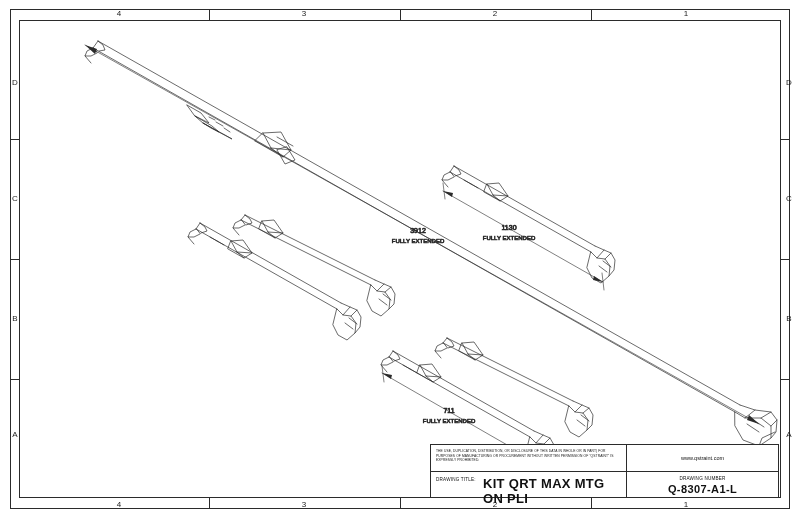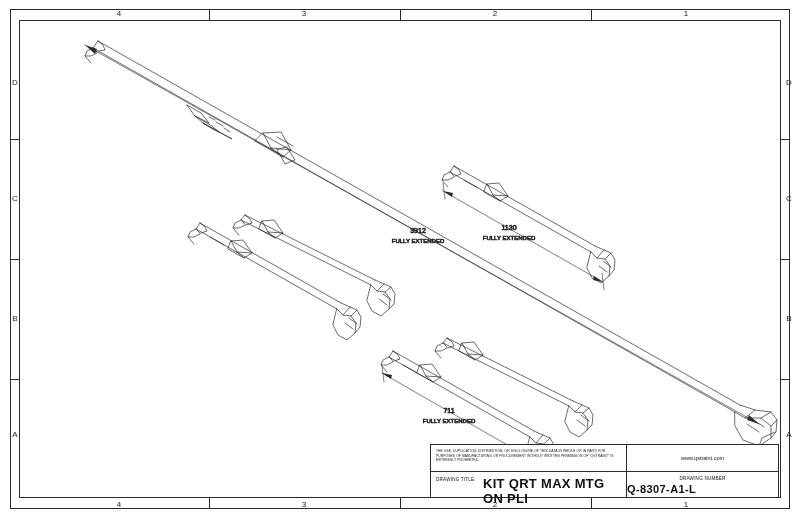--- a/index.html
+++ b/index.html
@@ -139,20 +139,21 @@
     width: 100%;
     text-align: center;
     font-size: 4.6px;
     color: #111;
     letter-spacing: 0.2px;
   }
   .dwgnum-value {
     position: absolute;
     top: 38px;
     width: 100%;
+    text-align: center;
     font-size: 11px;
     font-weight: bold;
     color: #111;
     letter-spacing: 0.4px;
   }
   
   .dim-text {
     font-family: "Liberation Sans", sans-serif;
     font-size: 7px;
     fill: #2b2b2b;

